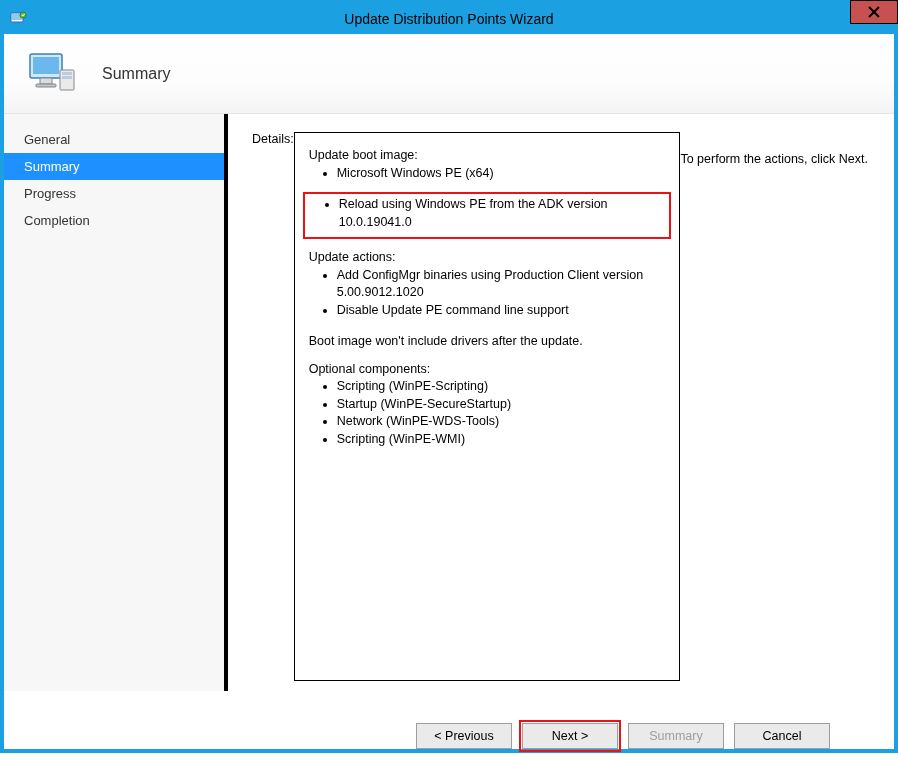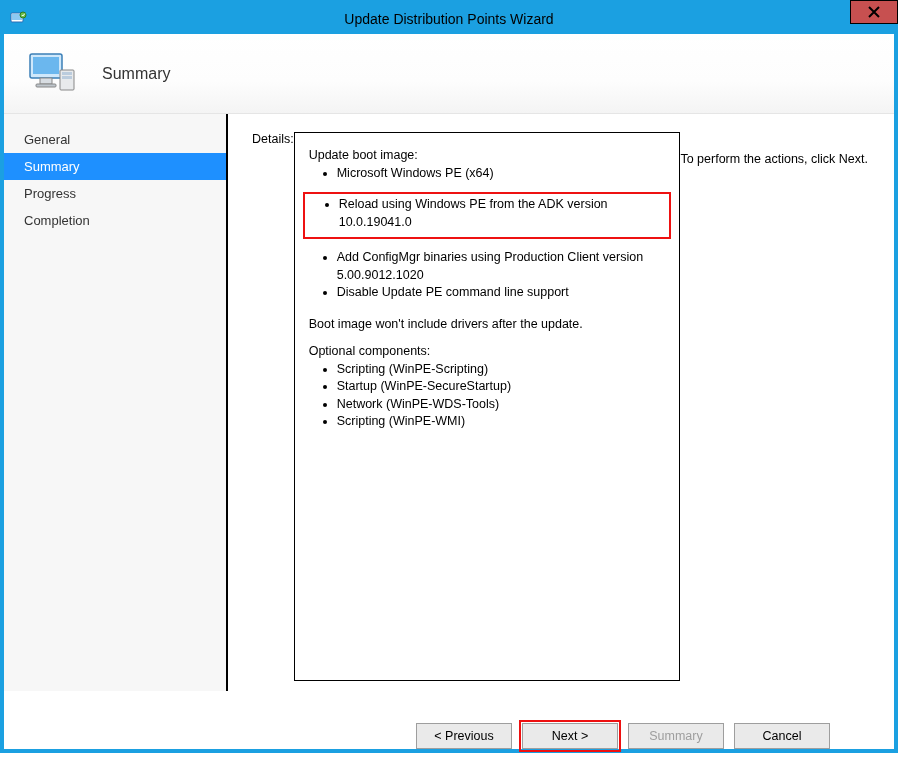--- a/index.html
+++ b/index.html
@@ -61,21 +61,21 @@
   }
   .monitor-icon { width: 52px; height: 52px; margin-right: 24px; }
   .page-title { font-size: 16px; color: #333; }
   .body {
     display: flex;
     height: calc(100% - 30px - 80px - 58px);
   }
   .sidebar {
     width: 224px;
     background: #f7f7f7;
-    border-right: 2px solid #000000;
+    border-right: 4px solid #000000;
     padding-top: 12px;
   }
   .sidebar-item {
     padding: 6px 20px;
     color: #333;
     font-size: 13px;
     cursor: pointer;
   }
   .sidebar-item.selected {
     background: #1e90ff;
@@ -194,20 +194,21 @@
         <ul>
           <li>Microsoft Windows PE (x64)</li>
         </ul>
 
         <div class="highlight-box">
           <ul style="margin-bottom:0">
             <li>Reload using Windows PE from the  ADK version 10.0.19041.0</li>
           </ul>
         </div>
 
+        <p class="section-heading">Update actions:</p>
         <ul>
           <li>Add ConfigMgr binaries using Production Client version 5.00.9012.1020</li>
           <li>Disable Update PE command line support</li>
         </ul>
 
         <p class="plain-para">Boot image won't include drivers after the update.</p>
 
         <p class="section-heading">Optional components:</p>
         <ul>
           <li>Scripting (WinPE-Scripting)</li>

